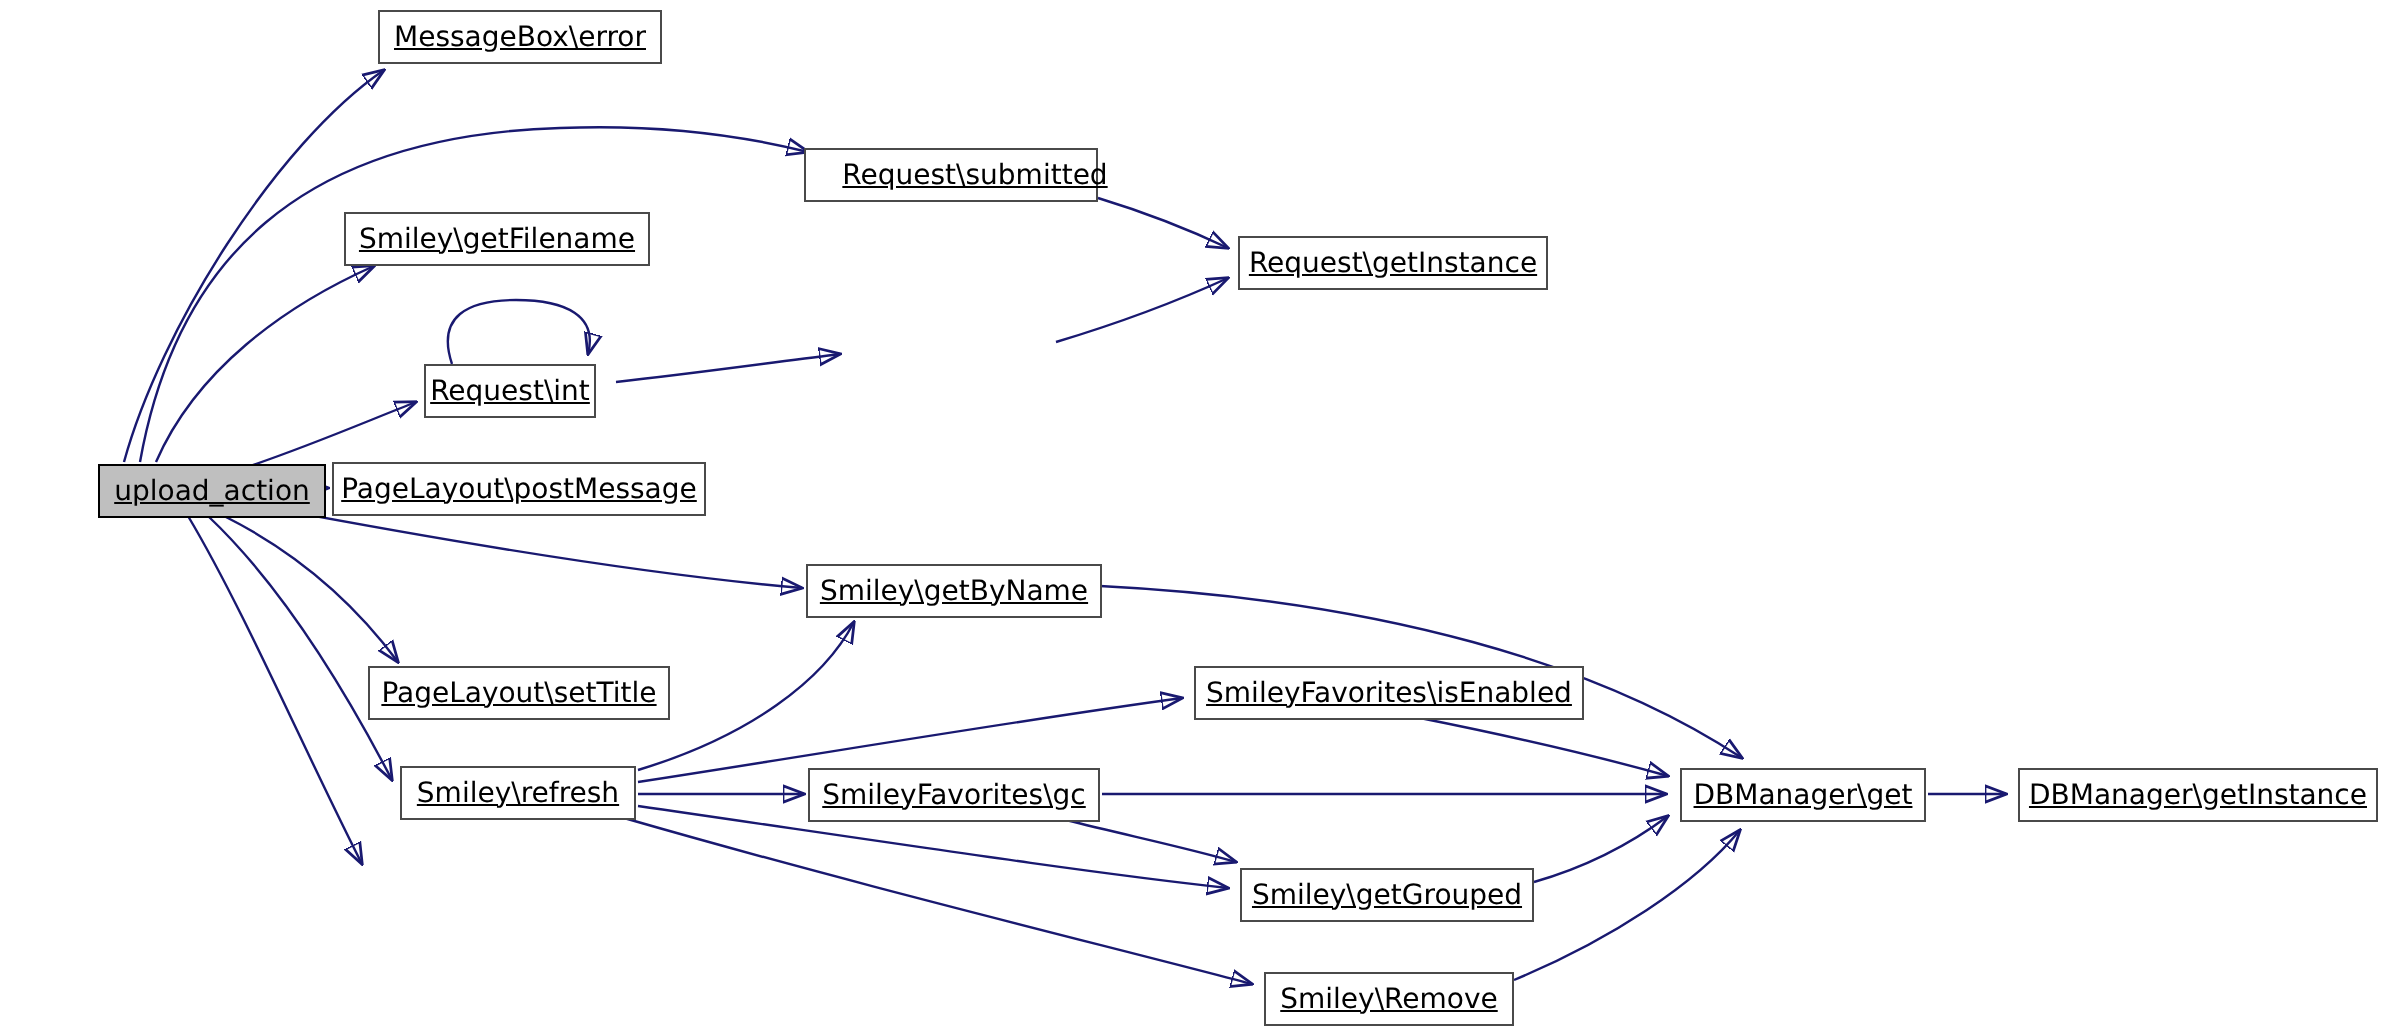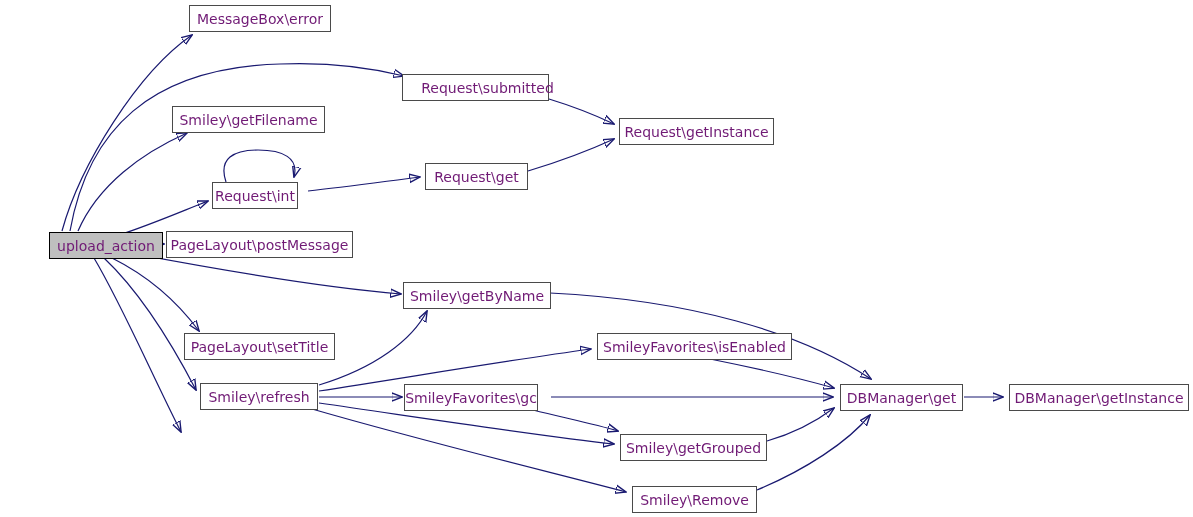--- a/index.html
+++ b/index.html
@@ -24,23 +24,24 @@
   .node {
     position: absolute;
     box-sizing: border-box;
     height: 27px;
     background: #ffffff;
     border: 1px solid #4a4a4a;
     display: flex;
     align-items: center;
     justify-content: center;
     font-size: 14px;
-    color: #701a75;
+    color: #000000;
     white-space: nowrap;
     cursor: pointer;
+    text-decoration: underline;
   }
   .node.root {
     background: #bfbfbf;
     border: 1.5px solid #000000;
     cursor: default;
   }
 </style>
 </head>
 <body>
 
@@ -82,25 +83,24 @@
     <path d="M 757,490 C 805,470 848,442 870,415" marker-end="url(#arrow)"></path>
     <path d="M 964,397 L 1003,397" marker-end="url(#arrow)"></path>
   </svg>
 
   <div class="node root" style="left:5px;   top:232px; width:114px;margin-left:44px;">upload_action</div>
   <div class="node" style="left:189px; top:5px;   width:142px;">MessageBox\error</div>
   <div class="node" style="left:402px; top:74px;  width:147px;padding-left:24px;">Request\submitted</div>
   <div class="node" style="left:172px; top:106px; width:153px;">Smiley\getFilename</div>
   <div class="node" style="left:619px; top:118px; width:155px;">Request\getInstance</div>
   <div class="node" style="left:212px; top:182px; width:86px;">Request\int</div>
-  <div class="node" style="left:425px; top:163px; width:103px;">Request\get</div>
   <div class="node" style="left:166px; top:231px; width:187px;">PageLayout\postMessage</div>
   <div class="node" style="left:403px; top:282px; width:148px;">Smiley\getByName</div>
   <div class="node" style="left:184px; top:333px; width:151px;">PageLayout\setTitle</div>
   <div class="node" style="left:597px; top:333px; width:195px;">SmileyFavorites\isEnabled</div>
   <div class="node" style="left:200px; top:383px; width:118px;">Smiley\refresh</div>
-  <div class="node" style="left:404px; top:384px; width:134px;">SmileyFavorites\gc</div>
+  <div class="node" style="left:404px; top:384px; width:146px;">SmileyFavorites\gc</div>
   <div class="node" style="left:840px; top:384px; width:123px;">DBManager\get</div>
   <div class="node" style="left:1009px;top:384px; width:180px;">DBManager\getInstance</div>
   <div class="node" style="left:620px; top:434px; width:147px;">Smiley\getGrouped</div>
   <div class="node" style="left:632px; top:486px; width:125px;">Smiley\Remove</div>
 
 </div>
 
 </body></html>

